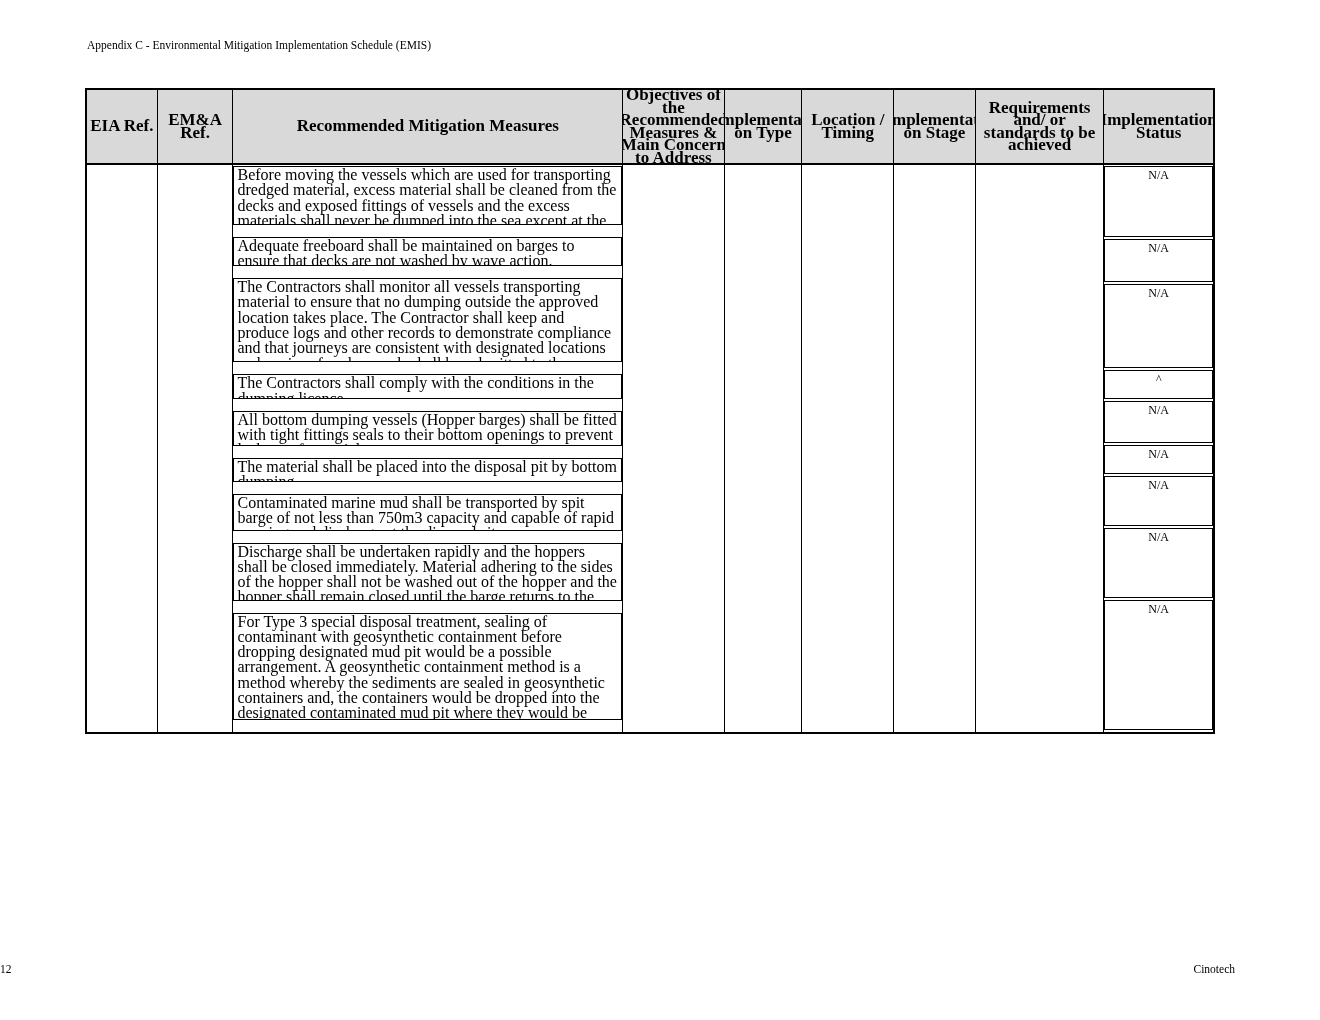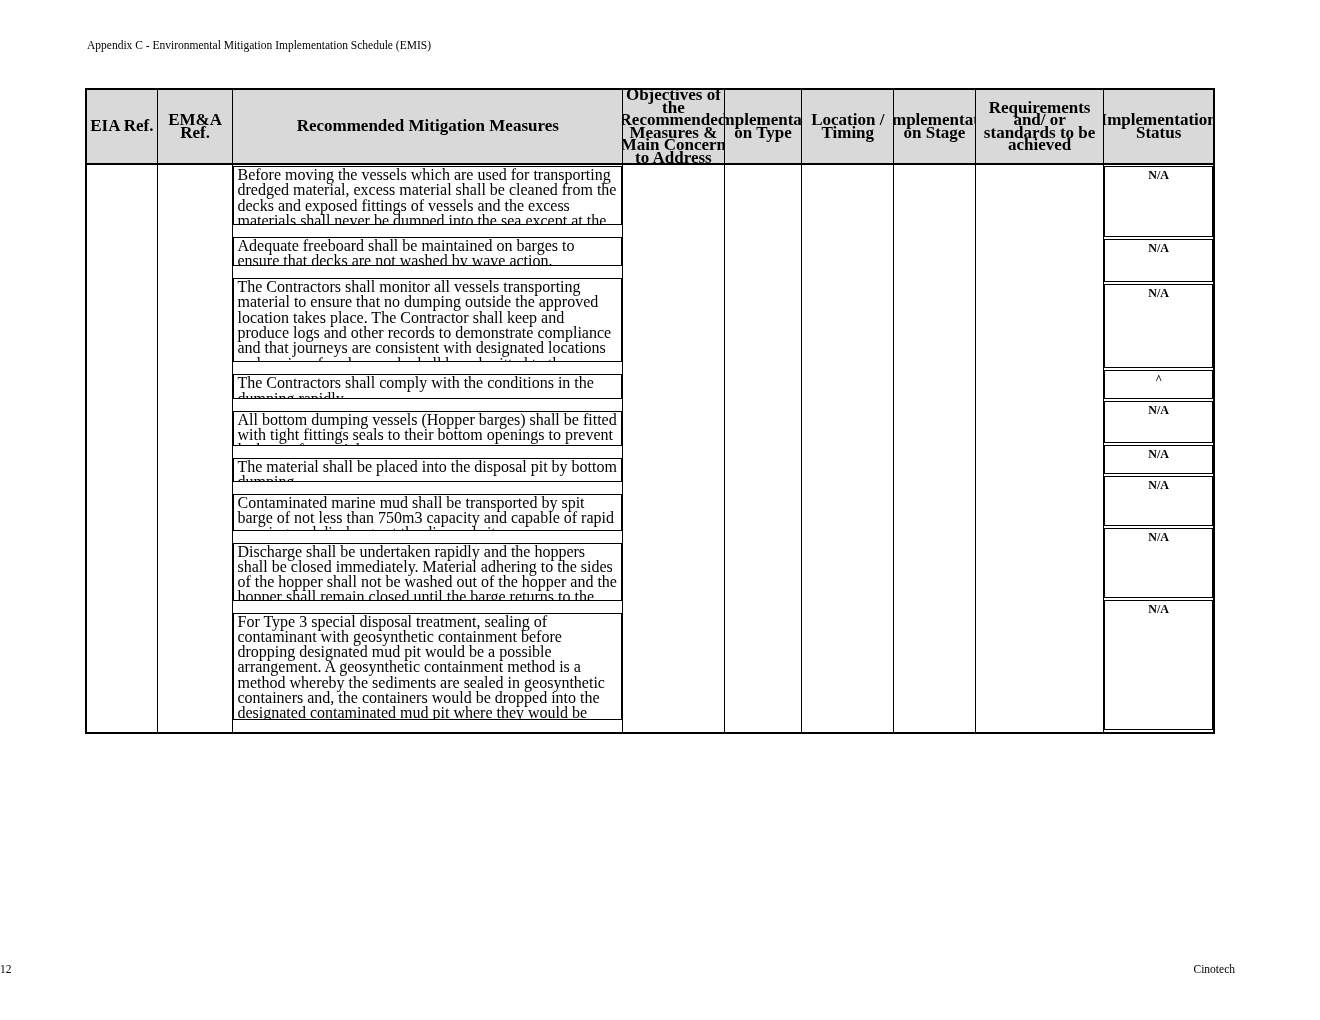--- a/index.html
+++ b/index.html
@@ -30,21 +30,21 @@
   .tbody { display:flex; height:567px; }
   .bcol { box-sizing:border-box; border-right:1px solid #000; }
   .bcol:last-child { border-right:none; }
   .stack { display:flex; flex-direction:column; padding-top:1px; }
   .m-box {
     box-sizing:border-box; border:1px solid #000; margin-bottom:12px;
     font-size:16px; line-height:15.3px; padding:0 3px; overflow:hidden;
   }
   .s-box {
     box-sizing:border-box; border:1px solid #000; margin-bottom:2px;
-    font-size:12px; line-height:15px; text-align:center; padding-top:1px; overflow:hidden;font-weight:bold;
+    font-size:12px; line-height:15px; text-align:center; padding-top:1px; overflow:hidden;
   }
   .page-num { position:absolute; top:963px; left:0; width:1320px; font-size:11.5px; }
   .company  { position:absolute; top:963px; right:85px; font-size:11.5px; }
 </style>
 </head>
 <body style="--header-bg: #d9d9d9;">
 
 <div class="doc-title">Appendix C - Environmental Mitigation Implementation Schedule (EMIS)</div>
 
 <div class="emis-table">
@@ -61,21 +61,21 @@
   </div>
 
   <div class="tbody">
     <div class="bcol c1"></div>
     <div class="bcol c2"></div>
 
     <div class="bcol c3 stack">
       <div class="m-box" style="height:71px">Before moving the vessels which are used for transporting dredged material, excess material shall be cleaned from the decks and exposed fittings of vessels and the excess materials shall never be dumped into the sea except at the approved locations.</div>
       <div class="m-box" style="height:35px">Adequate freeboard shall be maintained on barges to ensure that decks are not washed by wave action.</div>
       <div class="m-box" style="height:102px">The Contractors shall monitor all vessels transporting material to ensure that no dumping outside the approved location takes place. The Contractor shall keep and produce logs and other records to demonstrate compliance and that journeys are consistent with designated locations and copies of such records shall be submitted to the engineers.</div>
-      <div class="m-box" style="height:29px">The Contractors shall comply with the conditions in the dumping rapidly.</div>
+      <div class="m-box" style="height:29px">The Contractors shall comply with the conditions in the dumping licence.</div>
       <div class="m-box" style="height:42px">All bottom dumping vessels (Hopper barges) shall be fitted with tight fittings seals to their bottom openings to prevent leakage of material.</div>
       <div class="m-box" style="height:29px">The material shall be placed into the disposal pit by bottom dumping.</div>
       <div class="m-box" style="height:44px">Contaminated marine mud shall be transported by spit barge of not less than 750m3 capacity and capable of rapid opening and discharge at the disposal site.</div>
       <div class="m-box" style="height:70px">Discharge shall be undertaken rapidly and the hoppers shall be closed immediately. Material adhering to the sides of the hopper shall not be washed out of the hopper and the hopper shall remain closed until the barge returns to the disposal site.</div>
       <div class="m-box" style="height:130px">For Type 3 special disposal treatment, sealing of contaminant with geosynthetic containment before dropping designated mud pit would be a possible arrangement. A geosynthetic containment method is a method whereby the sediments are sealed in geosynthetic containers and, the containers would be dropped into the designated contaminated mud pit where they would be covered by further mud disposal and later by the mud pit capping at the disposal site, thereby fulfilling the requirements for fully confined mud disposal.</div>
     </div>
 
     <div class="bcol c4"></div>
     <div class="bcol c5"></div>
     <div class="bcol c6"></div>

